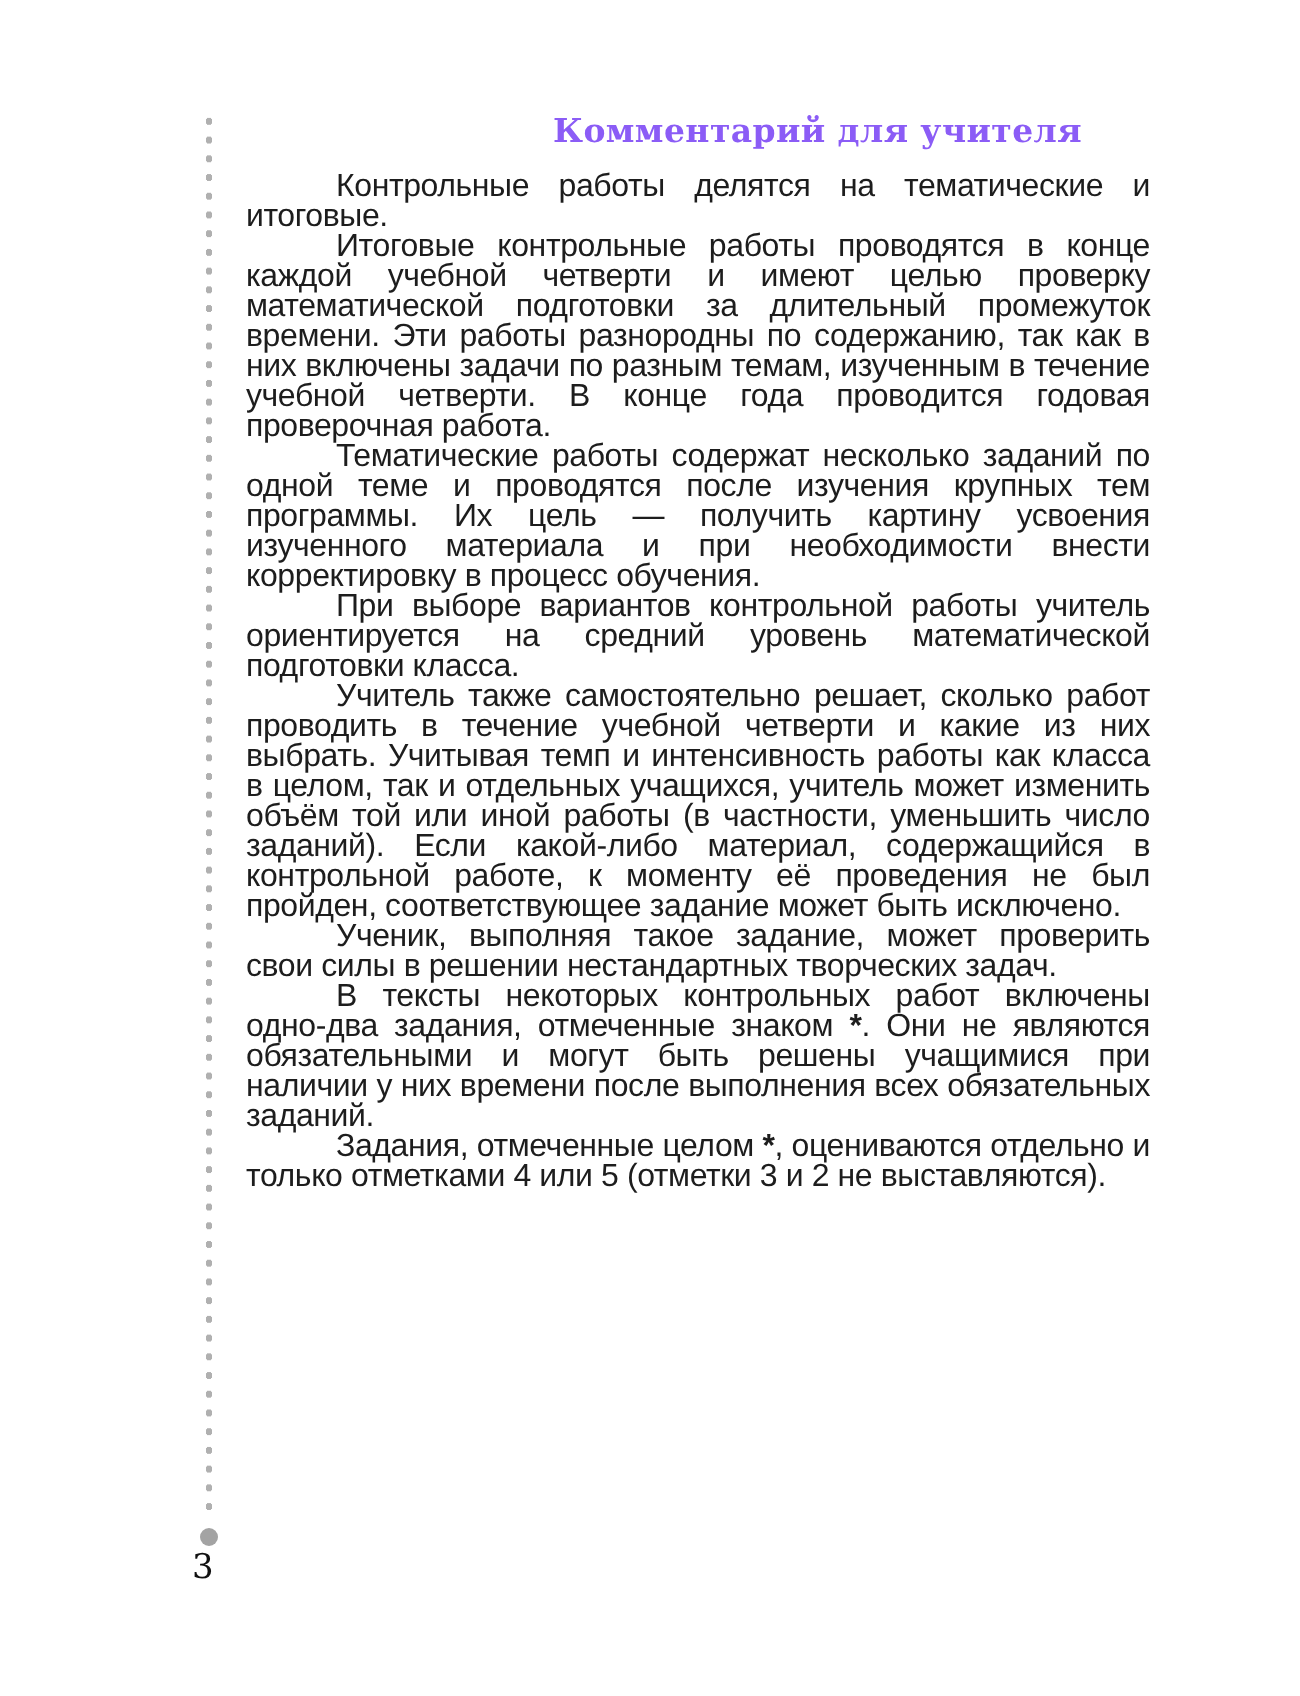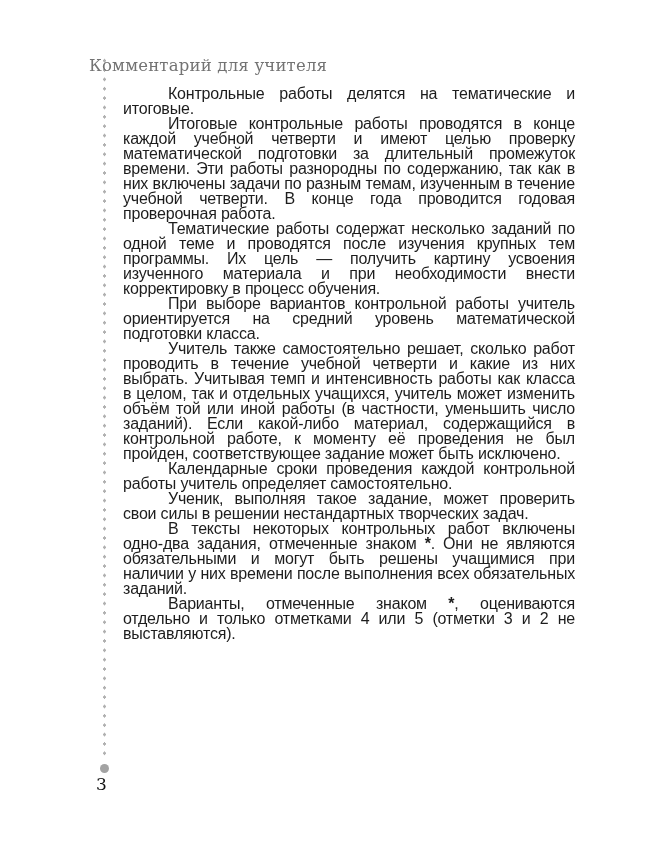--- a/index.html
+++ b/index.html
@@ -43,26 +43,26 @@
   }
   .content{
     position:absolute;
     left:123px;
     top:56px;
     width:452px;
     color:var(--text-color);
   }
   .doc-title{
     font-family:"DejaVu Serif","Liberation Serif",serif;
-    font-weight:normal;
+    font-weight:bold;
     font-size:16.5px;
     line-height:20px;
-    text-align:left;
+    text-align:right;
     transform:translateX(-34px);
-    color:#737373;
+    color:#8b5cf6;
     margin-bottom:10px;
     letter-spacing:0.2px;
   }
   .paragraphs p{
     font-family:"Liberation Sans", sans-serif;
     font-size:16px;
     line-height:15px;
     letter-spacing:-0.2px;
     text-align:justify;
     text-indent:45px;
@@ -87,22 +87,21 @@
   <div class="binding-big-dot"></div>
 
   <div class="content">
     <h1 class="doc-title">Комментарий для учителя</h1>
     <div class="paragraphs">
         <p><span>Контрольные работы делятся на тематические и итоговые.</span></p>
         <p><span>Итоговые контрольные работы проводятся в конце каждой учебной четверти и имеют целью проверку математической подготовки за длительный промежуток времени. Эти работы разнородны по содержанию, так как в них включены задачи по разным темам, изученным в течение учебной четверти. В конце года проводится годовая проверочная работа.</span></p>
         <p><span>Тематические работы содержат несколько заданий по одной теме и проводятся после изучения крупных тем программы. Их цель — получить картину усвоения изученного материала и при необходимости внести корректировку в процесс обучения.</span></p>
         <p><span>При выборе вариантов контрольной работы учитель ориентируется на средний уровень математической подготовки класса.</span></p>
         <p><span>Учитель также самостоятельно решает, сколько работ проводить в течение учебной четверти и какие из них выбрать. Учитывая темп и интенсивность работы как класса в целом, так и отдельных учащихся, учитель может изменить объём той или иной работы (в частности, уменьшить число заданий). Если какой-либо материал, содержащийся в контрольной работе, к моменту её проведения не был пройден, соответствующее задание может быть исключено.</span></p>
-        <p><span>Календарные сроки проведения каждой контрольной работы учитель определяет самостоятельно.</span></p>
         <p><span>Ученик, выполняя такое задание, может проверить свои силы в решении нестандартных творческих задач.</span></p>
         <p><span>В тексты некоторых контрольных работ включены одно-два задания, отмеченные знаком </span><b>*</b><span>. Они не являются обязательными и могут быть решены учащимися при наличии у них времени после выполнения всех обязательных заданий.</span></p>
-        <p><span>Варианты, отмеченные знаком </span><b>*</b><span>, оцениваются отдельно и только отметками 4 или 5 (отметки 3 и 2 не выставляются).</span></p>
+        <p><span>Задания, отмеченные целом </span><b>*</b><span>, оцениваются отдельно и только отметками 4 или 5 (отметки 3 и 2 не выставляются).</span></p>
       </div>
   </div>
 
   <div class="page-number">3</div>
 
 </div>
 
 </body></html>

